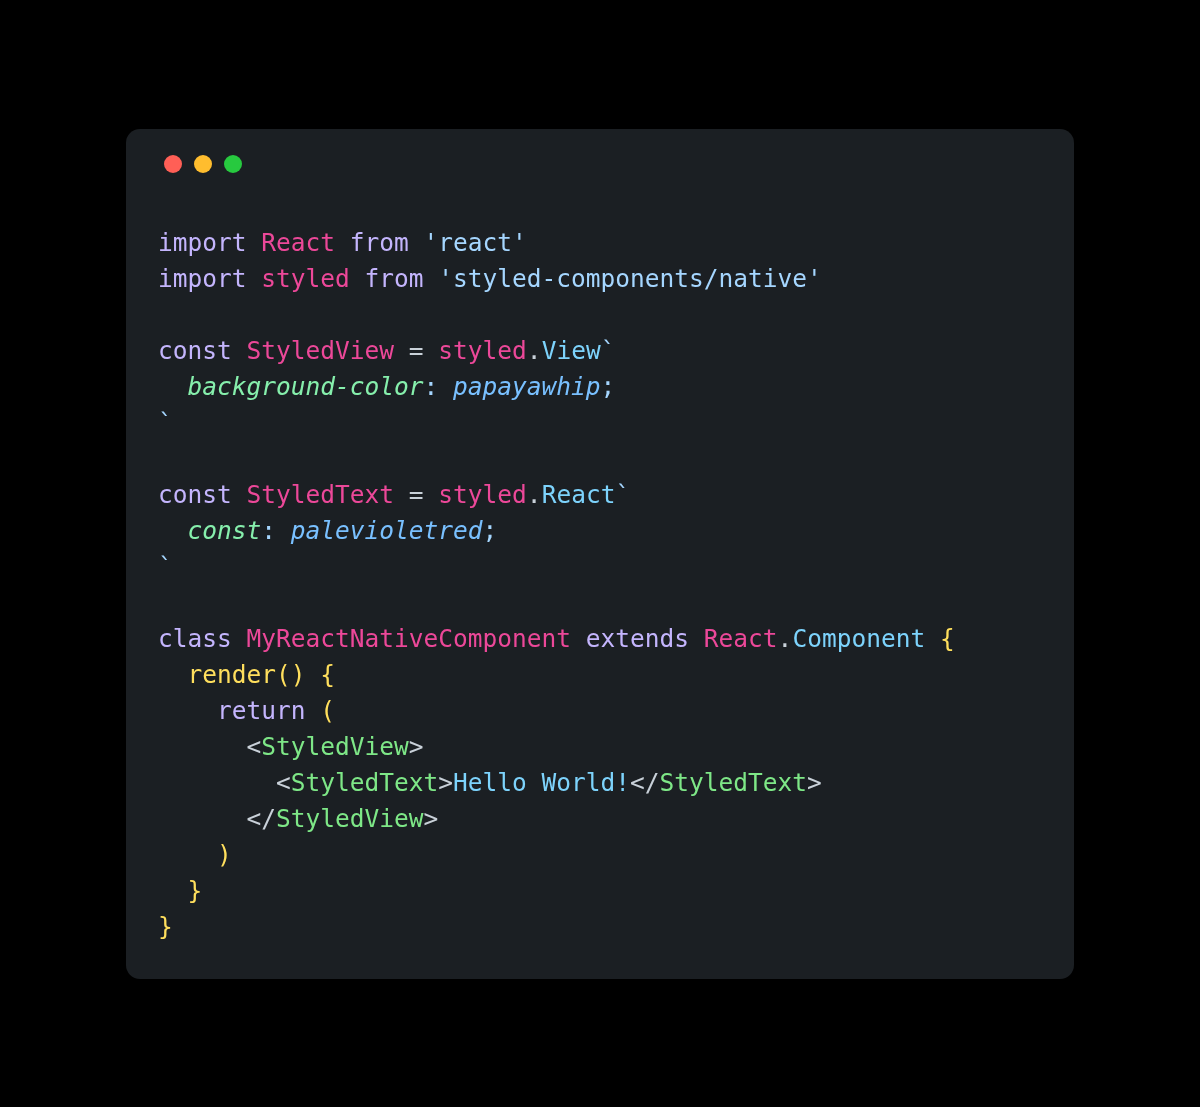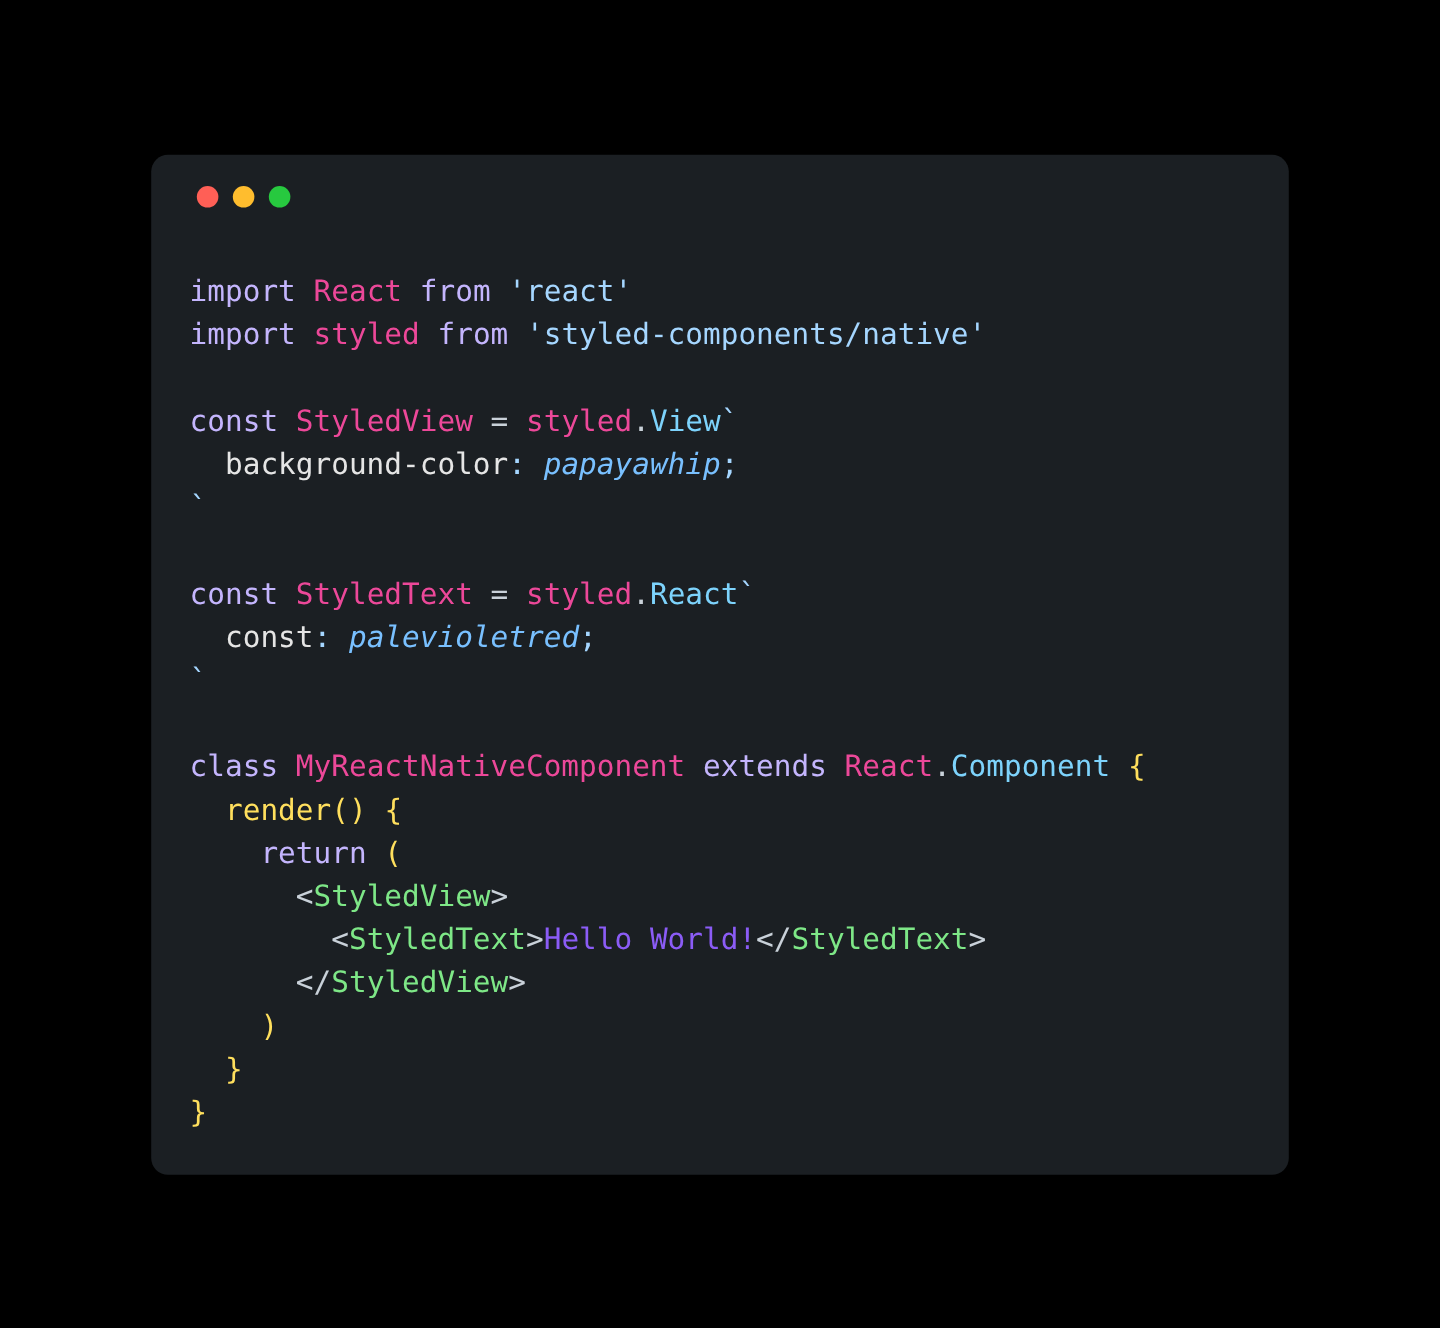--- a/index.html
+++ b/index.html
@@ -38,28 +38,28 @@
     font-size: 24.5px;
     line-height: 1.47;
     color: #c9d1d9;
     white-space: pre;
   }
   .kw   { color: #c4b5fd; }          
   .id   { color: #ec4899; }          
   .str  { color: #a5d6ff; }          
   .prop { color: #7dd3fc; }          
   .fn   { color: #ffdf5d; }          
-  .css  { color: #e5e5e5; }          
+  .css  { color: #86efac; font-style: italic; }          
   .cssv { color: #79c0ff; font-style: italic; }          
   .tstr { color: #a5d6ff; }          
   .p    { color: #c9d1d9; }          
   .br   { color: #ffdf5d; }          
   .tag  { color: #7ee787; }          
   .tagp { color: #c9d1d9; }          
-  .txt  { color: #8b5cf6; }          
+  .txt  { color: #7dd3fc; }          
 </style>
 </head>
 <body>
 
 <div class="window">
   <div class="titlebar">
     <div class="dot red"></div>
     <div class="dot yellow"></div>
     <div class="dot green"></div>
   </div>

